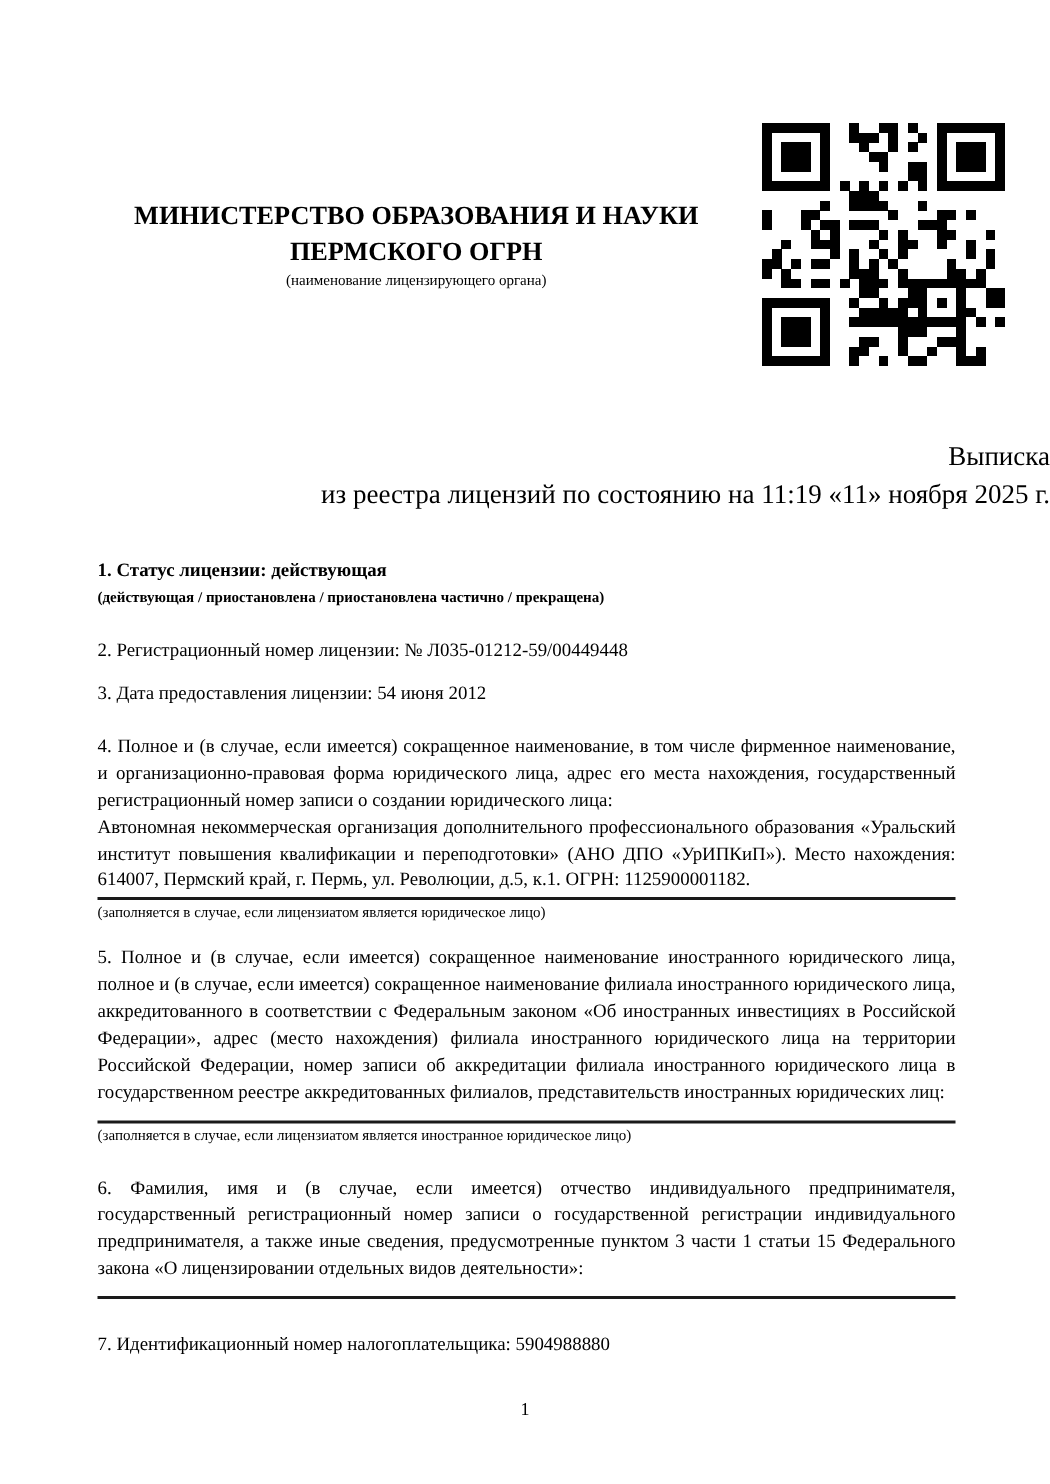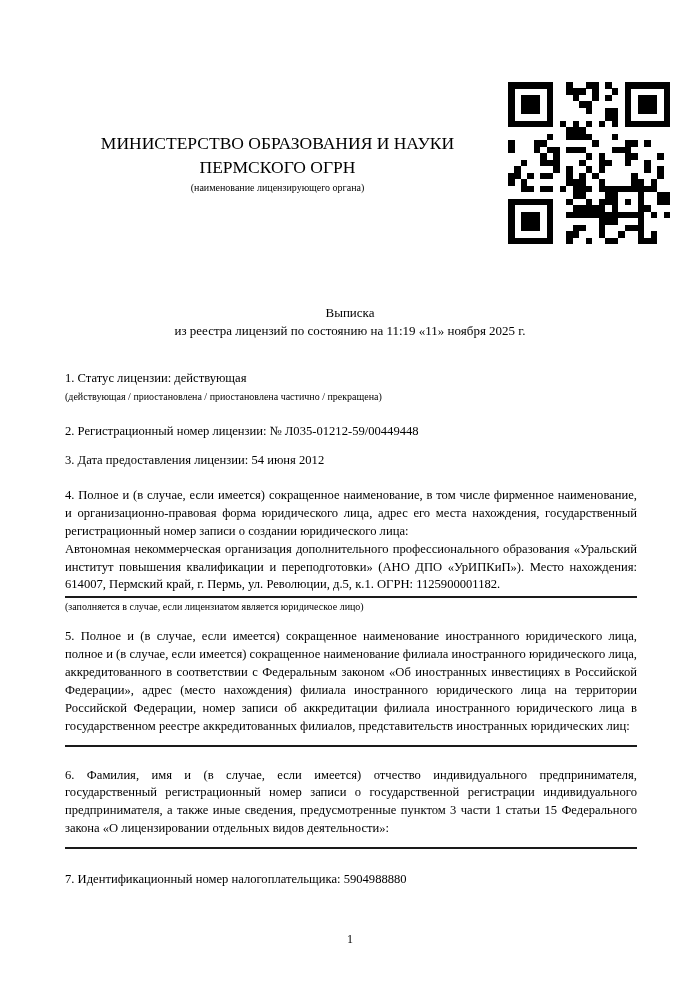--- a/index.html
+++ b/index.html
@@ -22,48 +22,48 @@
     justify-content: space-between;
     align-items: flex-start;
     padding: 82px 30px 0 65px;
   }
   .ministry-block {
     width: 425px;
     margin-top: 50px;
     text-align: center;
   }
   .ministry-name {
-    font-weight: normal;
+    font-weight: bold;
     font-size: 17.5px;
     line-height: 1.35;
   }
   .ministry-caption {
     font-size: 10px;
     margin-top: 3px;
   }
   .qr-box {
     width: 162px; height: 162px;
     flex: 0 0 auto;
   }
   .qr-box svg { display: block; }
   
   .doc-title {
-    margin-top: 60px;
-    text-align: center;
-    font-size: 13px;
+    margin-top: 48px;
+    text-align: right;
+    font-size: 18px;
     line-height: 1.4;
   }
   
   .content {
     margin: 0 63px 0 65px;
     font-size: 12.6px;
     line-height: 1.42;
   }
   .content p { margin: 0; }
-  .item-status        { margin-top: 30px; }
+  .item-status        { margin-top: 30px; font-weight: bold; }
   .item-reg-number    { margin-top: 20px; }
   .item-license-date  { margin-top: 11px; }
   .item-legal-entity  { margin-top: 17px; }
   .item-foreign       { margin-top: 15px; }
   .item-entrepreneur  { margin-top: 20px; }
   .item-inn           { margin-top: 22px; }
   .justify {
     text-align: justify;
     -moz-text-align-last: left;
     text-align-last: left;
@@ -398,20 +398,21 @@
       <p class="justify">4. Полное и (в случае, если имеется) сокращенное наименование, в том числе фирменное наименование, и организационно-правовая форма юридического лица, адрес его места нахождения, государственный регистрационный номер записи о создании юридического лица:</p>
       <p class="justify">Автономная некоммерческая организация дополнительного профессионального образования «Уральский институт повышения квалификации и переподготовки» (АНО ДПО «УрИПКиП»). Место нахождения: 614007, Пермский край, г. Пермь, ул. Революции, д.5, к.1. ОГРН: 1125900001182.</p>
       <div class="rule"></div>
       <div class="caption">(заполняется в случае, если лицензиатом является юридическое лицо)</div>
     </div>
 
     <div class="item-foreign">
       <p class="justify">5. Полное и (в случае, если имеется) сокращенное наименование иностранного юридического лица, полное и (в случае, если имеется) сокращенное наименование филиала иностранного юридического лица, аккредитованного в соответствии с Федеральным законом «Об иностранных инвестициях в Российской Федерации», адрес (место нахождения) филиала иностранного юридического лица на территории Российской Федерации, номер записи об аккредитации филиала иностранного юридического лица в государственном реестре аккредитованных филиалов, представительств иностранных юридических лиц:</p>
       <p class="justify"></p>
       <div class="rule rule-gap"></div>
+      <div class="caption">(заполняется в случае, если лицензиатом является иностранное юридическое лицо)</div>
     </div>
 
     <div class="item-entrepreneur">
       <p class="justify">6. Фамилия, имя и (в случае, если имеется) отчество индивидуального предпринимателя, государственный регистрационный номер записи о государственной регистрации индивидуального предпринимателя, а также иные сведения, предусмотренные пунктом 3 части 1 статьи 15 Федерального закона «О лицензировании отдельных видов деятельности»:</p>
       <div class="rule rule-gap"></div>
     </div>
 
     <div class="item-inn">
       <p>7. Идентификационный номер налогоплательщика: 5904988880</p>
     </div>

